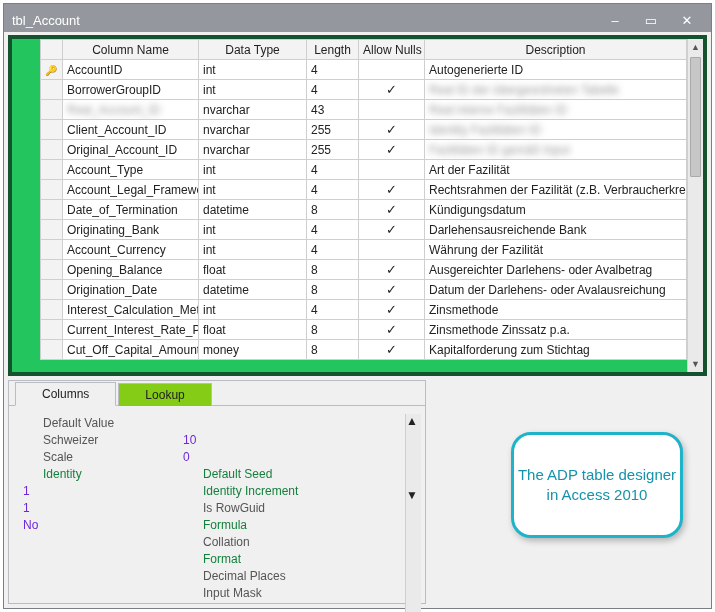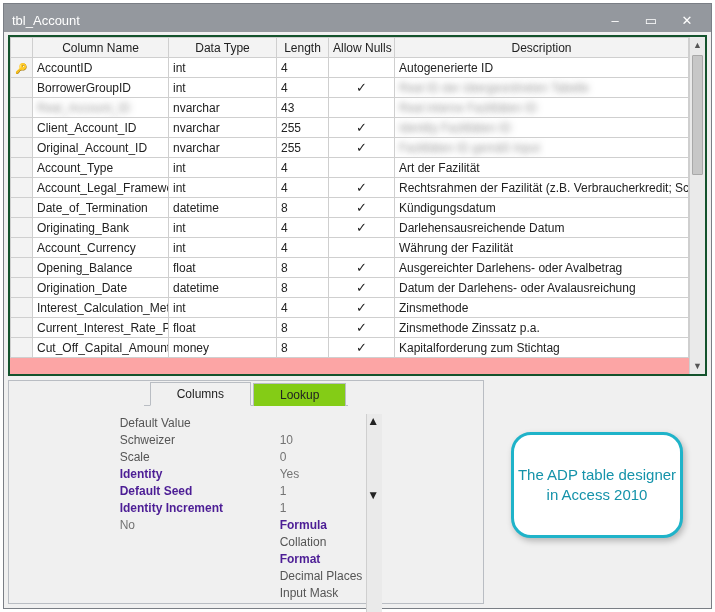--- a/index.html
+++ b/index.html
@@ -46,24 +46,25 @@
     flex: 1;
     display: flex;
     flex-direction: column;
     padding: 3px 4px 4px 4px;
     gap: 4px;
     min-height: 0;
   }
   .grid-area {
     flex: 1;
     min-height: 0;
-    border: 2px solid #14532d;
-    background: #fca5a5;
-    display: flex;
-    position: relative;
+    border: 4px solid #14532d;
+    background: #22c55e;
+    display: flex;
+    position: relative;
+    padding-left: 28px;
   }
   .grid-scroll {
     flex: 1;
     overflow: hidden;
   }
   table.grid {
     border-collapse: collapse;
     width: 100%;
     table-layout: fixed;
   }
@@ -121,27 +122,26 @@
     background: #c7c7c7;
     border: 1px solid #a9a9a9;
     border-radius: 1px;
   }
   .bottom-area {
     height: 224px;
     display: flex;
     gap: 4px;
   }
   .prop-panel {
-    width: 476px;
+    width: 418px;
     border: 1px solid #b9bdc3;
     background: #f0f0f0;
     display: flex;
     flex-direction: column;
     position: relative;
-    align-items: center;
   }
   .tabs {
     display: flex;
     height: 26px;
     align-items: flex-end;
     padding-left: 6px;
     border-bottom: 1px solid #b9bdc3;
     background: #f0f0f0;
   }
   .tab {
@@ -165,23 +165,23 @@
     padding: 8px 4px 6px 14px;
   }
   .prop-list {
     flex: 1;
     display: grid;
     grid-template-columns: 160px 1fr;
     grid-auto-rows: 17px;
     align-items: center;
     font-size: 12px;
   }
-  .prop-label { color: #555; }
-  .prop-label.bold { color: #4c1d95; font-weight: bold; }
-  .prop-value { color: #737373; }
+  .prop-label { color: #555; margin-left: 20px; }
+  .prop-label.bold { color: #15803d; font-weight: normal; }
+  .prop-value { color: #6d28d9; }
   .prop-scroll {
     width: 16px;
     background: #eaeaea;
     border-left: 1px solid #cfcfcf;
     position: relative;
     margin-left: 4px;
   }
   .callout-wrap {
     flex: 1;
     position: relative;
@@ -310,21 +310,21 @@
                 <td>8</td>
                 <td class="center"><span class="check">✓</span></td>
                 <td>Kündigungsdatum</td>
               </tr>
               <tr>
                 <td class="rowhdr"></td>
                 <td>Originating_Bank</td>
                 <td>int</td>
                 <td>4</td>
                 <td class="center"><span class="check">✓</span></td>
-                <td>Darlehensausreichende Datum</td>
+                <td>Darlehensausreichende Bank</td>
               </tr>
               <tr>
                 <td class="rowhdr"></td>
                 <td>Account_Currency</td>
                 <td>int</td>
                 <td>4</td>
                 <td class="center"></td>
                 <td>Währung der Fazilität</td>
               </tr>
               <tr>
@@ -385,25 +385,25 @@
         </div>
         <div class="prop-body">
           <div class="prop-list" id="prop-list">
               <div class="prop-label">Default Value</div>
               <div class="prop-value"></div>
               <div class="prop-label">Schweizer</div>
               <div class="prop-value">10</div>
               <div class="prop-label">Scale</div>
               <div class="prop-value">0</div>
               <div class="prop-label bold">Identity</div>
-              <div class="prop-value">Yes</div>
               <div class="prop-label bold">Default Seed</div>
               <div class="prop-value">1</div>
               <div class="prop-label bold">Identity Increment</div>
               <div class="prop-value">1</div>
+              <div class="prop-label">Is RowGuid</div>
               <div class="prop-value">No</div>
               <div class="prop-label bold">Formula</div>
               <div class="prop-value"></div>
               <div class="prop-label">Collation</div>
               <div class="prop-value"></div>
               <div class="prop-label bold">Format</div>
               <div class="prop-value"></div>
               <div class="prop-label">Decimal Places</div>
               <div class="prop-value"></div>
               <div class="prop-label">Input Mask</div>

